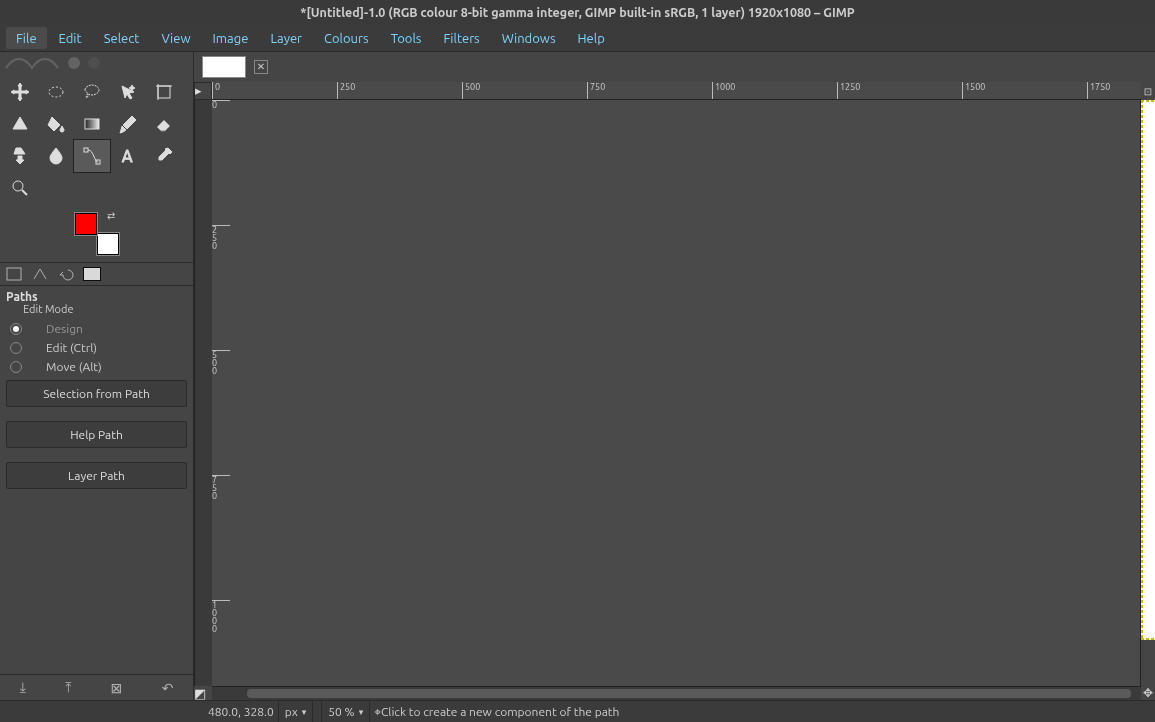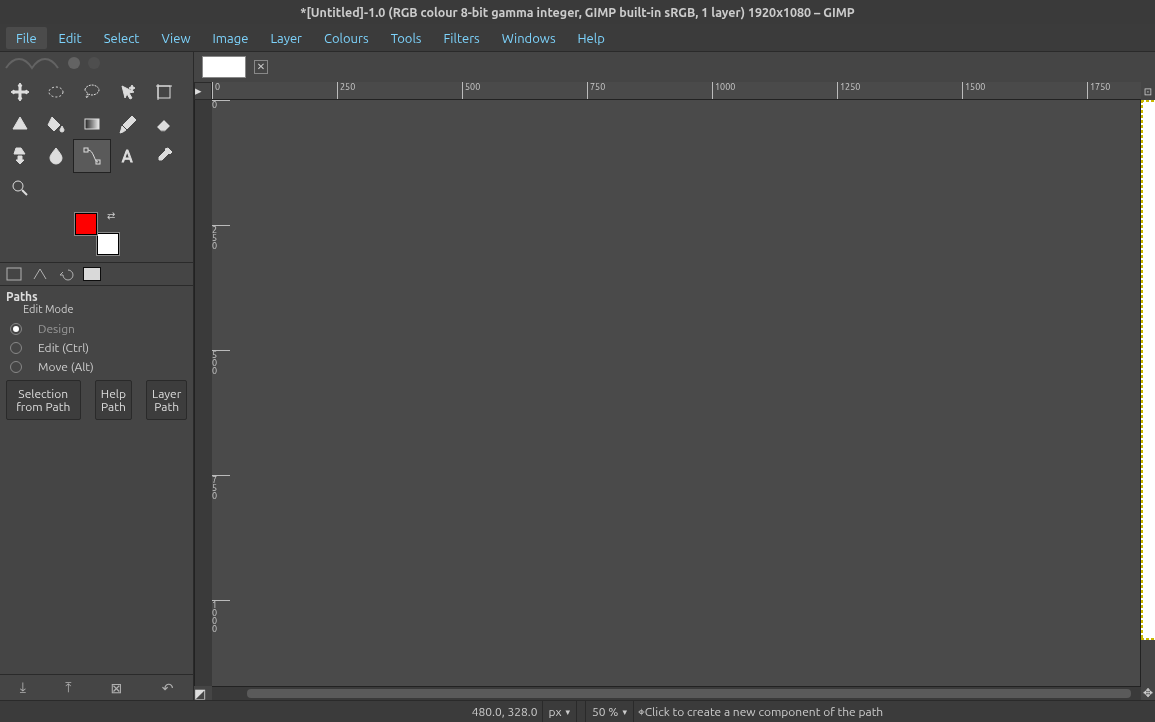--- a/index.html
+++ b/index.html
@@ -4,44 +4,44 @@
 <style>
   * { box-sizing: border-box; margin: 0; padding: 0; font-family: "Ubuntu", "Cantarell", sans-serif; }
   body { background: #454545; color: #ddd; width: 1155px; height: 722px; overflow: hidden; font-size: 13px; }
   .titlebar { background: #3a3a3a; height: 24px; text-align: center; line-height: 24px; font-size: 12.5px; color: #ccc; font-weight: 600; }
   .menubar { background: #3b3b3b; height: 28px; display: flex; align-items: center; padding: 0 6px; gap: 2px; border-bottom: 1px solid #2a2a2a;}
   .menubar span { padding: 4px 10px; color: #7dd3fc; cursor: pointer; }
   .menubar span:first-child { background:#4b4b4b; border-radius:2px;}
   .main { display: flex; height: calc(722px - 24px - 28px - 22px); }
   .left { width: 194px; background: #454545; display:flex; flex-direction:column; border-right:1px solid #2a2a2a;}
   .right { flex: 1; display: flex; flex-direction: column; background:#454545;}
-  .statusbar { height: 22px; background: #3b3b3b; display: flex; align-items: center; font-size: 12px; color: #ccc; padding: 0 8px; border-top:1px solid #2a2a2a;justify-content:center;}
+  .statusbar { height: 22px; background: #3b3b3b; display: flex; align-items: center; font-size: 12px; color: #ccc; padding: 0 8px; border-top:1px solid #2a2a2a;}
 
   
   .curves { height: 22px; display:flex; gap:4px; padding:2px 4px; align-items:center;}
   .curves svg { opacity:.6;}
   .toolbox { display: grid; grid-template-columns: repeat(5, 36px); grid-auto-rows: 32px; gap: 0; padding: 2px; }
   .tool { display:flex; align-items:center; justify-content:center; cursor:pointer; }
   .tool.active { background:#5a5a5a; outline:1px solid #222;}
   .tool svg { width:20px; height:20px; fill:#ddd; stroke:#ddd;}
   .colorbox { height:48px; position:relative; margin:4px auto; width:50px;}
   .fg { position:absolute; top:3px; left:3px; width:22px; height:22px; background:red; border:1px solid #000; outline:1px solid #888; z-index:2;}
   .bg { position:absolute; bottom:3px; right:3px; width:22px; height:22px; background:#fff; border:1px solid #000; outline:1px solid #888;}
   .swap { position:absolute; top:0; right:6px; font-size:10px; color:#ccc;}
   .tabrow { display:flex; height:24px; align-items:center; border-top:1px solid #2a2a2a; border-bottom:1px solid #2a2a2a; padding:0 4px; gap:6px;}
   .tabrow .t { width:20px; height:18px; display:flex; align-items:center; justify-content:center; opacity:.8;}
   .tabrow .sq { width:18px; height:14px; background:#fff; border:1px solid #000;}
   .optlabel { font-size:12px; font-weight:bold; padding:4px 6px 0; }
   .optsub { font-size:11px; padding:0 23px 4px; color:#ccc;}
   .radios { padding: 0 10px; }
-  .radiorow { display:flex; align-items:center; gap:16px; font-size:12px; padding:3px 0; color:#ccc;}
+  .radiorow { display:flex; align-items:center; gap:24px; font-size:12px; padding:3px 0; color:#ccc;}
   .radio { width:12px; height:12px; border-radius:50%; border:1px solid #888; display:inline-flex; align-items:center; justify-content:center;}
   .radio.on::after { content:""; width:6px; height:6px; background:#fff; border-radius:50%;}
   .check { width:12px; height:12px; border:1px solid #888; border-radius:2px;}
-  .btns { padding:4px 6px; display:flex; flex-direction:row; gap:14px;justify-content:center;}
+  .btns { padding:4px 6px; display:flex; flex-direction:column; gap:14px;justify-content:center;}
   .btn { background:#3d3d3d; border:1px solid #2a2a2a; border-radius:2px; text-align:center; padding:6px 0; font-size:12px; color:#ddd; cursor:pointer;}
   .bottombar { margin-top:auto; height:26px; border-top:1px solid #2a2a2a; display:flex; align-items:center; justify-content:space-around;}
   .bottombar span{opacity:.7; font-size:14px;}
 
   
   .imgtabs { height:30px; display:flex; align-items:center; padding:4px 8px; gap:8px; background:#454545;}
   .imgtabs .thumb{ width:44px; height:22px; background:#fff; border:1px solid #888;}
   .imgtabs .x{ color:#ccc; border:1px solid #888; width:14px;height:14px; font-size:10px; text-align:center; line-height:12px;}
   .rulercorner{ width:18px; height:18px; background:#454545; border:1px solid #2a2a2a;}
   .imgframe { flex:1; display:grid; grid-template-columns: 18px 1fr 14px; grid-template-rows: 18px 1fr 14px; }

